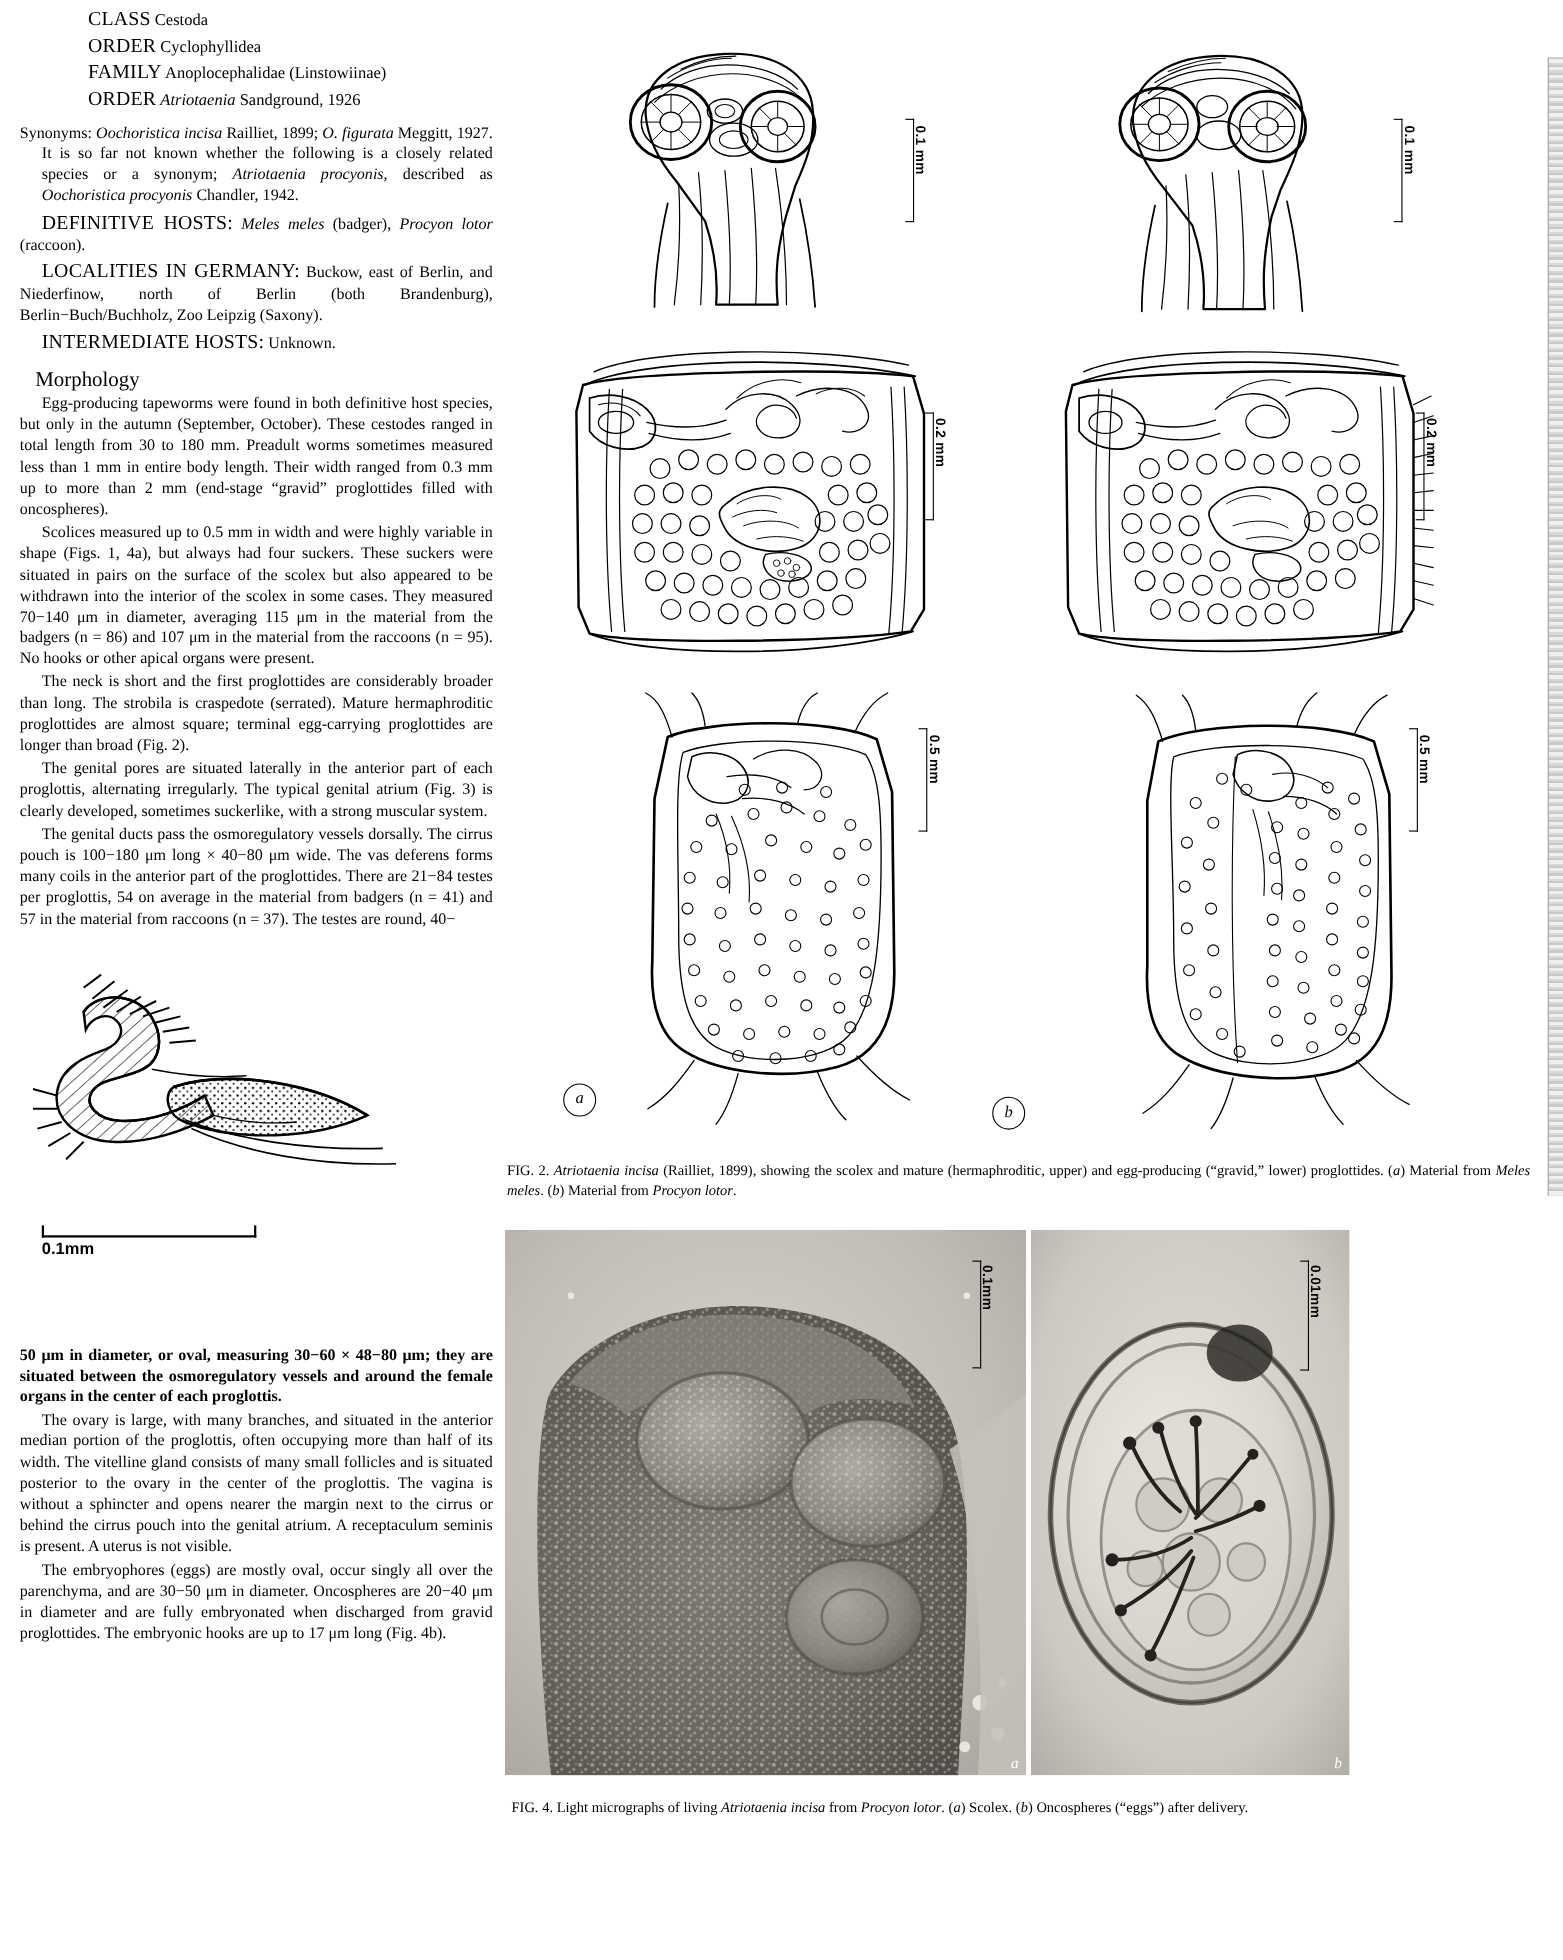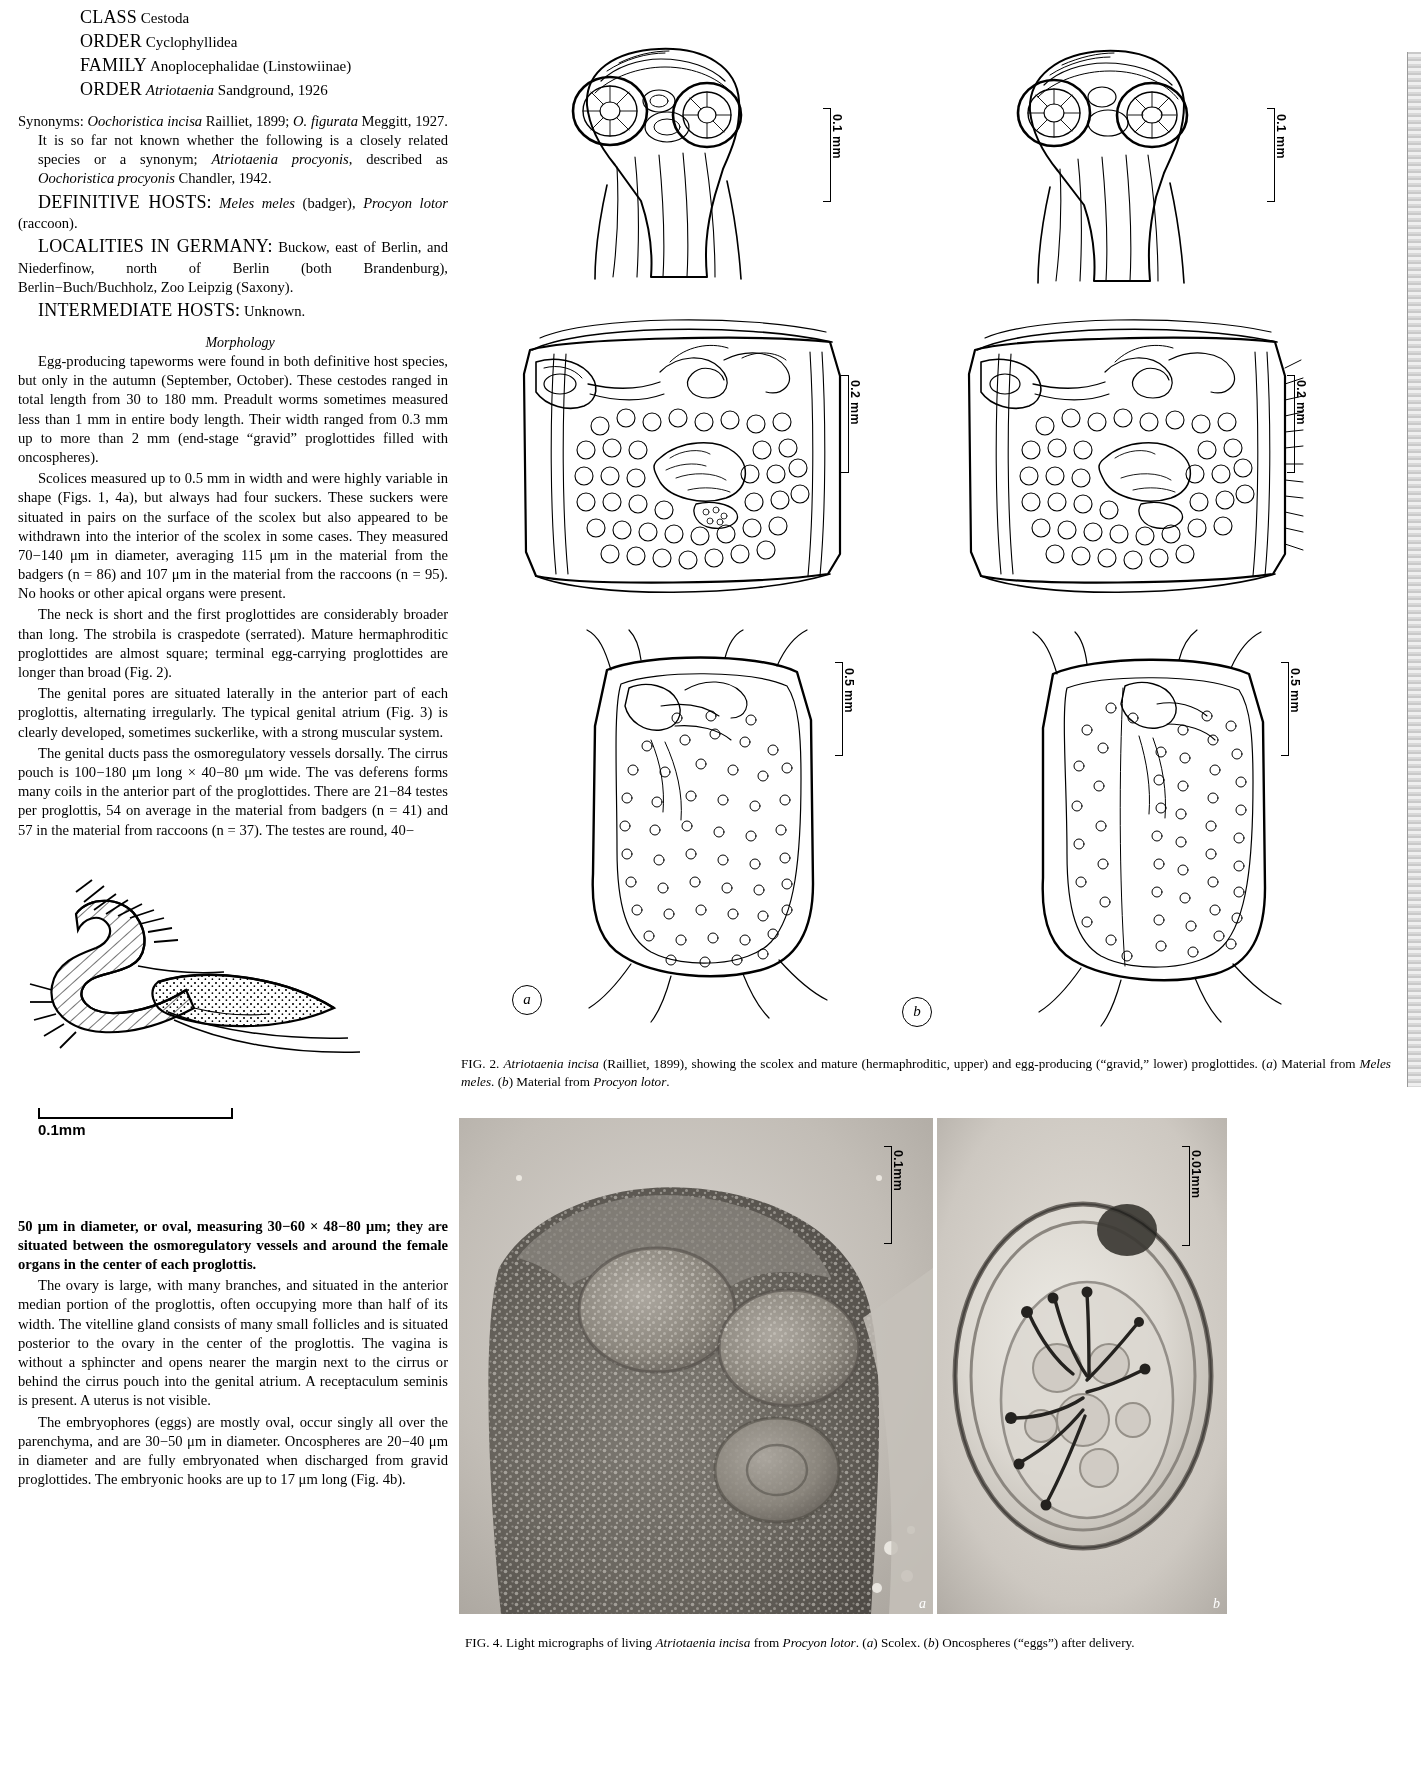--- a/index.html
+++ b/index.html
@@ -50,24 +50,22 @@
     line-height: 1.315;
     text-align: justify;
     text-justify: inter-word;
     hyphens: manual;
   }
   p.indent { text-indent: 20px; }
   p.hang { padding-left: 20px; text-indent: -20px; }
   p.gap { margin-top: 9px; }
 
   .sect-head {
-    font-style: italic;
-    font-size: 14px;
+    font-size: 19px;
     margin: 12px 0 1px 14px;
-    text-align: center;
   }
 
   
   .fig3-wrap {
     position: relative;
     margin-top: 22px;
     height: 300px;
   }
   .fig3-canvas { position: absolute; left: 0; top: 0; }
 

